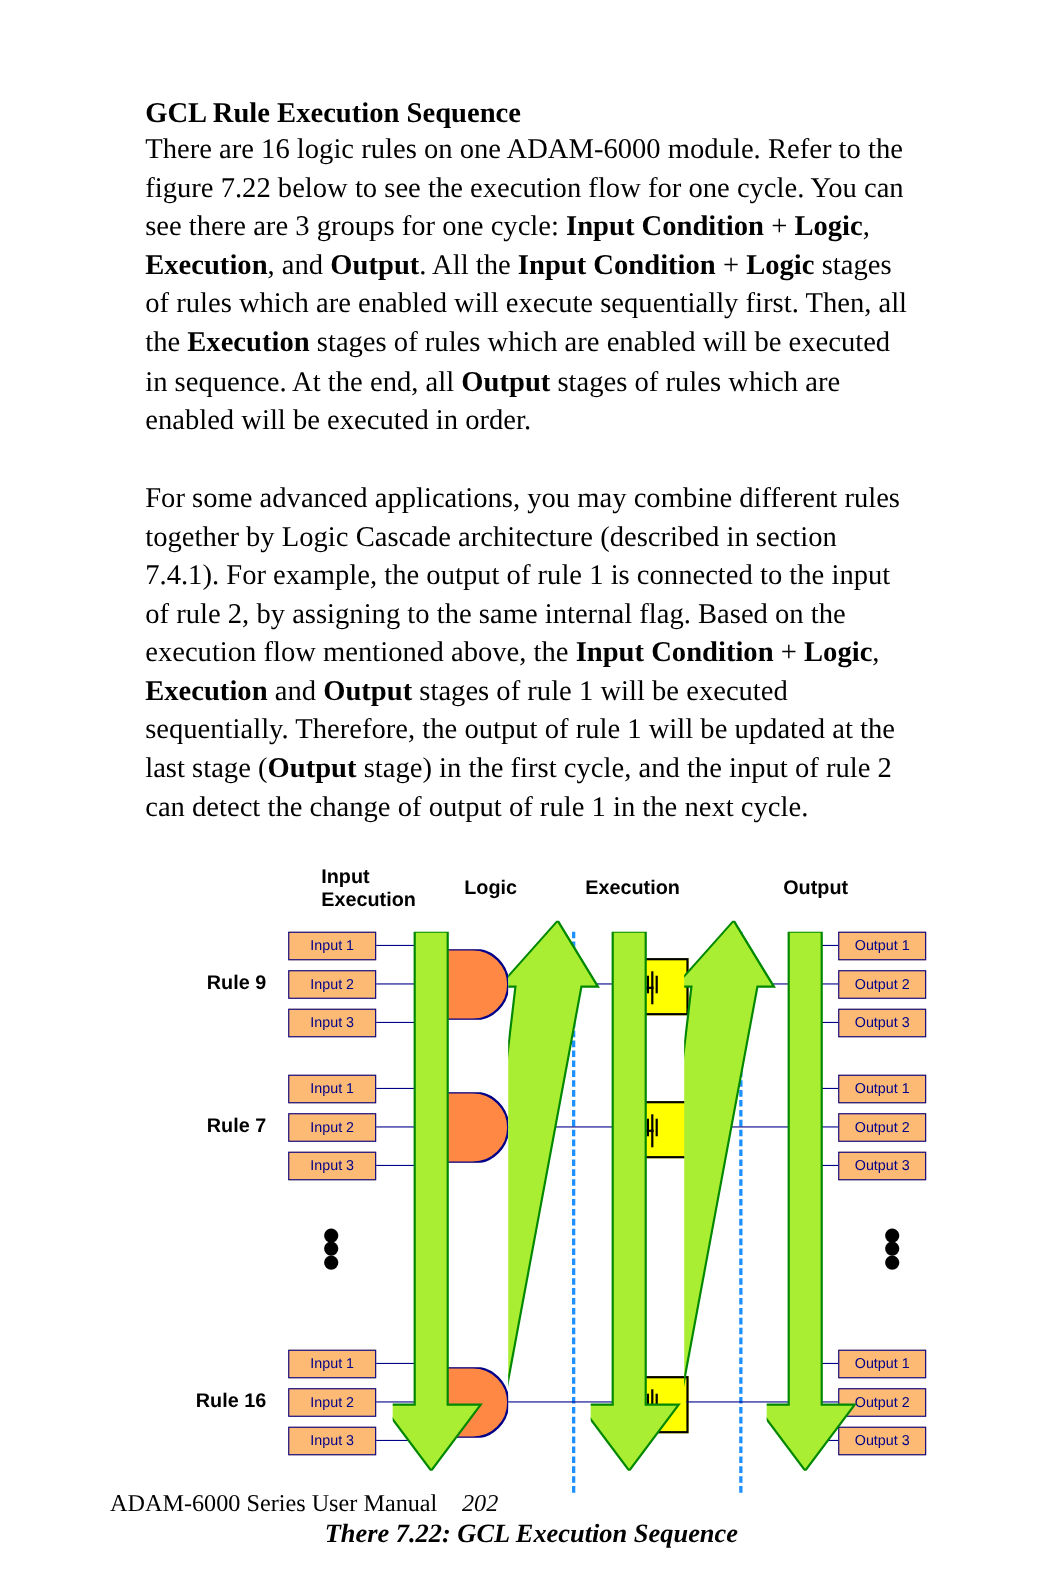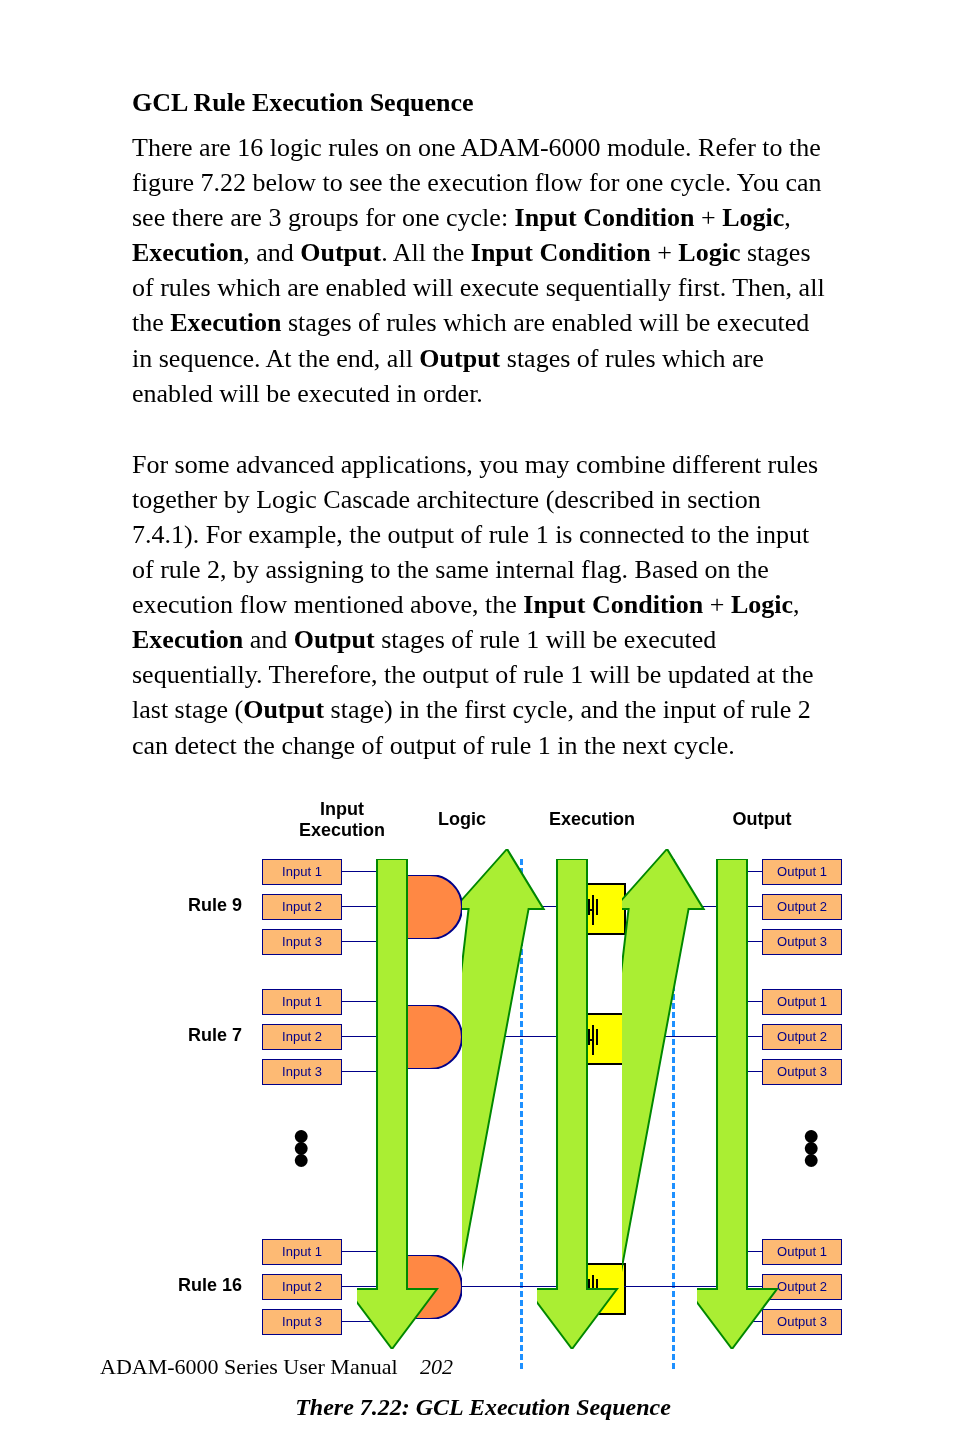--- a/index.html
+++ b/index.html
@@ -1,23 +1,23 @@
 <!DOCTYPE html>
 <html><head>
 <meta charset="utf-8">
 <style>
 body{margin:0;background:#fff;font-family:"Times New Roman",serif;color:#000;width:954px;height:1430px;position:relative;box-sizing:border-box;padding:88px 120px 0 132px}
-.heading{font-size:26px;font-weight:bold;margin-bottom:12px}
+.heading{font-size:26px;font-weight:bold;}
 .para{font-size:26px;line-height:1.35;margin-bottom:36px;text-align:left}
 .bold{font-weight:bold}
 .figcap{font-size:24px;font-weight:bold;font-style:italic;text-align:center;margin-top:10px}
 .footer{position:absolute;bottom:50px;left:100px;font-size:22px}
 .footer-page{position:absolute;bottom:50px;left:420px;font-style:italic;font-size:22px}
 .diagram{position:relative;width:700px;height:585px;margin-left:30px}
-.col-hdr{position:absolute;font-family:Arial,sans-serif;font-weight:bold;font-size:18px;text-align:center}
+.col-hdr{position:absolute;font-family:Arial,sans-serif;font-weight:bold;font-size:18px;text-align:left}
 .row-lbl{position:absolute;font-family:Arial,sans-serif;font-weight:bold;font-size:18px;text-align:right;width:80px}
 .iobox{position:absolute;width:78px;height:24px;background:#fdba74;border:1.5px solid #000088;color:#000088;font-family:Arial,sans-serif;font-size:13px;text-align:center;line-height:24px}
 .andgate{position:absolute;width:60px;height:64px}
 .andgate svg{width:100%;height:100%}
 .execbox{position:absolute;width:60px;height:48px;background:#ffff00;border:2px solid #000}
 .execbox::before{content:"";position:absolute;left:10px;top:24px;width:20px;height:2px;background:#000}
 .execbox::after{content:"";position:absolute;left:28px;top:10px;width:2px;height:16px;background:#000;box-shadow:0 14px 0 0 #000,-4px 4px 0 0 #000,4px 4px 0 0 #000}
 .divider{position:absolute;top:60px;width:0;border-left:3px dashed #1e90ff}
 .wire{position:absolute;background:#000088;height:1.5px}
 .vwire{position:absolute;background:#000088;width:1.5px}

